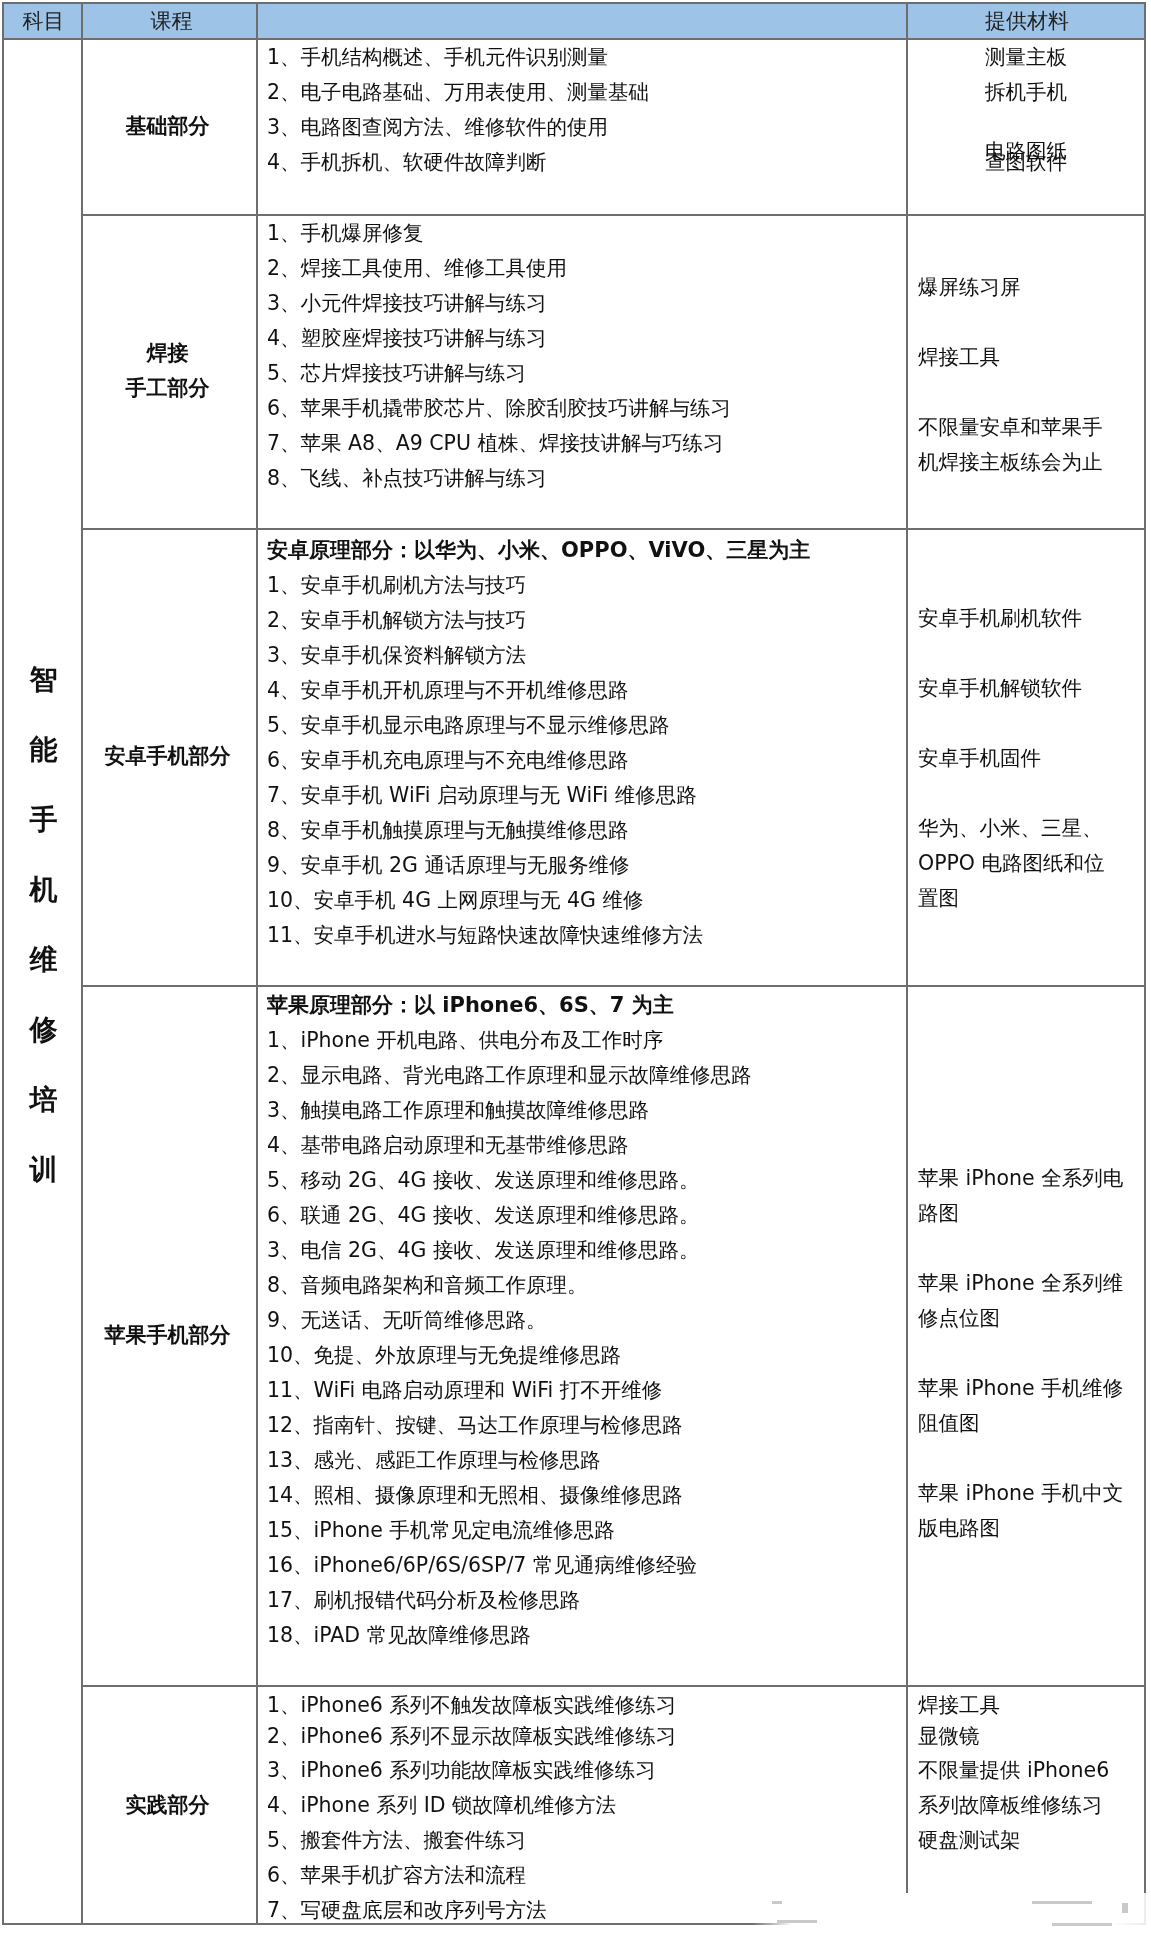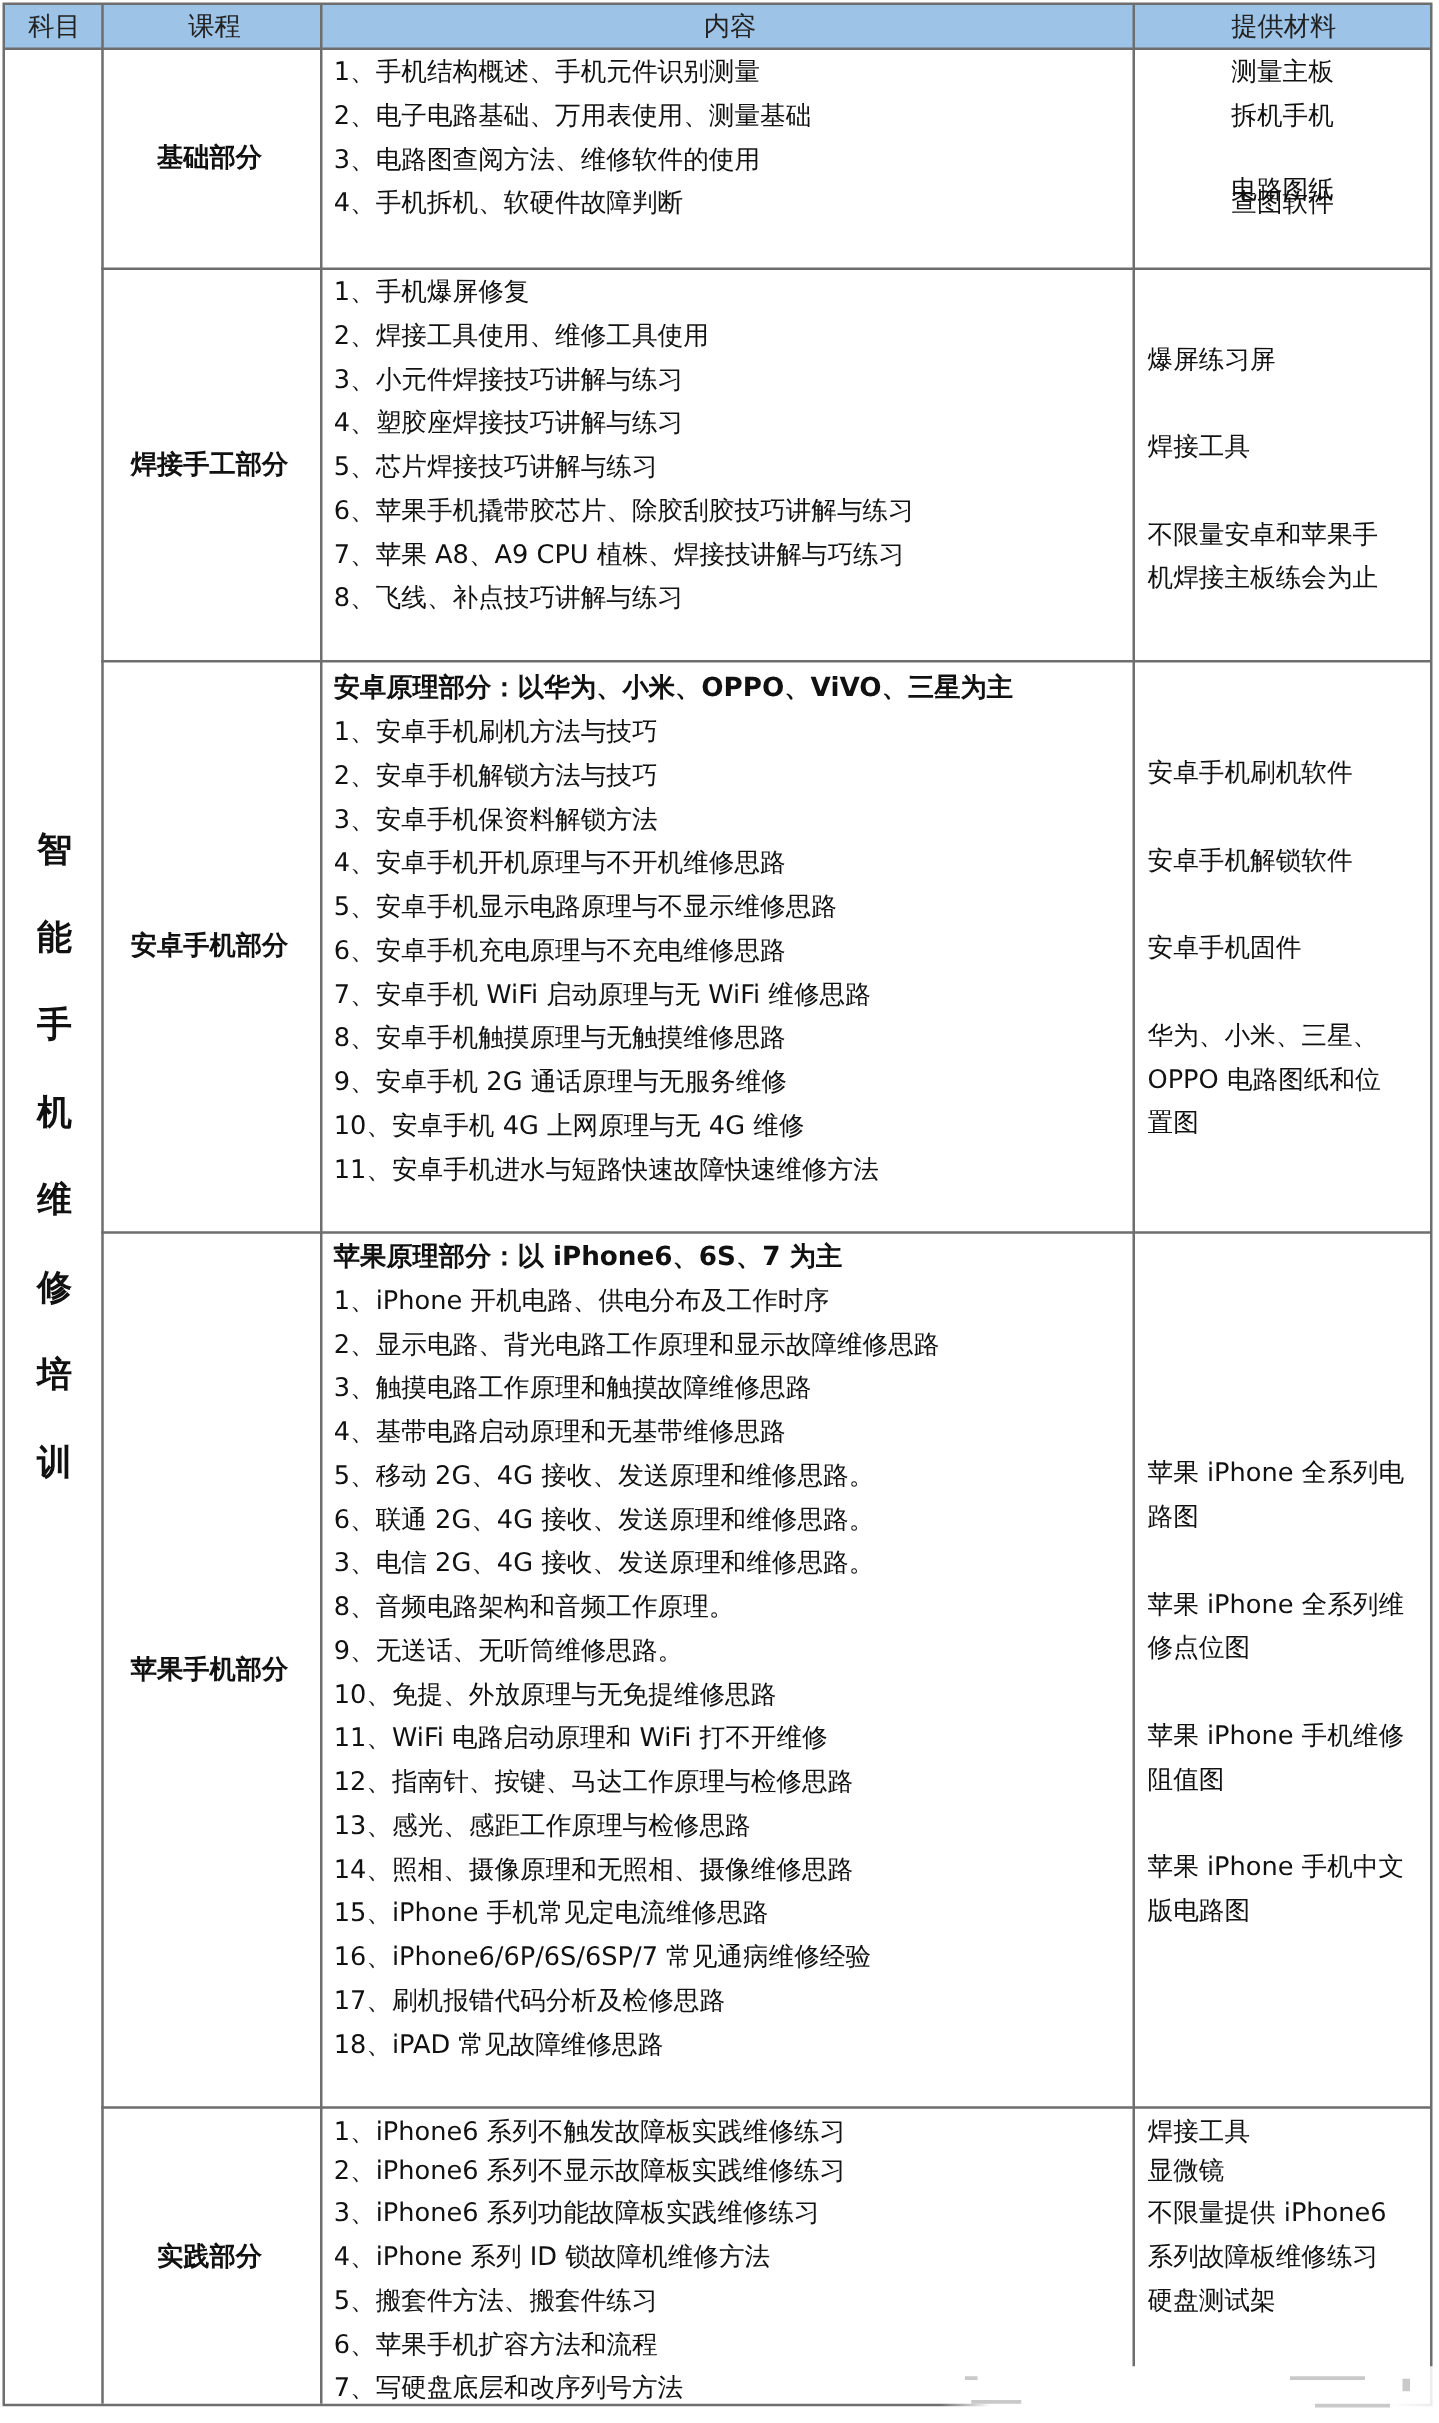--- a/index.html
+++ b/index.html
@@ -30,21 +30,20 @@
   .wm-dash { position:absolute; height:3px; background:#c9c9c9; }
 </style>
 </head>
 <body>
 
 <div class="tbl">
 
   <div class="hdr">
     <div class="hcell" style="left:0;width:79px;">科目</div>
     <div class="hcell" style="left:81px;width:173px;">课程</div>
-    <div class="hcell" style="left:256px;width:648px;">内容</div>
     <div class="hcell" style="left:906px;width:234px;">提供材料</div>
   </div>
 
   <div class="vline" style="left:77px;"></div>
   <div class="vline" style="left:252px;"></div>
   <div class="vline" style="left:902px;"></div>
 
   <div class="hline" style="left:77px;right:0;top:210px;"></div>
   <div class="hline" style="left:77px;right:0;top:524px;"></div>
   <div class="hline" style="left:77px;right:0;top:981px;"></div>
@@ -73,21 +72,21 @@
   <div class="line" style="top:70px;">3、电路图查阅方法、维修软件的使用</div>
   <div class="line" style="top:105px;">4、手机拆机、软硬件故障判断</div>
 </div>
 <div class="mat center" style="top:42px;">
   <div class="mline" style="top:0px;">测量主板</div>
   <div class="mline" style="top:35px;">拆机手机</div>
   <div class="mline" style="top:70px;margin-top:24px;">电路图纸</div>
   <div class="mline" style="top:105px;">查图软件</div>
 </div>
 
-<div class="course" style="top:214px;height:314px;flex-direction:row;">
+<div class="course" style="top:214px;height:314px;flex-direction:column;">
   <span>焊接</span>
   <span>手工部分</span>
 </div>
 <div class="content" style="top:218px;">
   <div class="line" style="top:0px;">1、手机爆屏修复</div>
   <div class="line" style="top:35px;">2、焊接工具使用、维修工具使用</div>
   <div class="line" style="top:70px;">3、小元件焊接技巧讲解与练习</div>
   <div class="line" style="top:105px;">4、塑胶座焊接技巧讲解与练习</div>
   <div class="line" style="top:140px;">5、芯片焊接技巧讲解与练习</div>
   <div class="line" style="top:175px;">6、苹果手机撬带胶芯片、除胶刮胶技巧讲解与练习</div>

